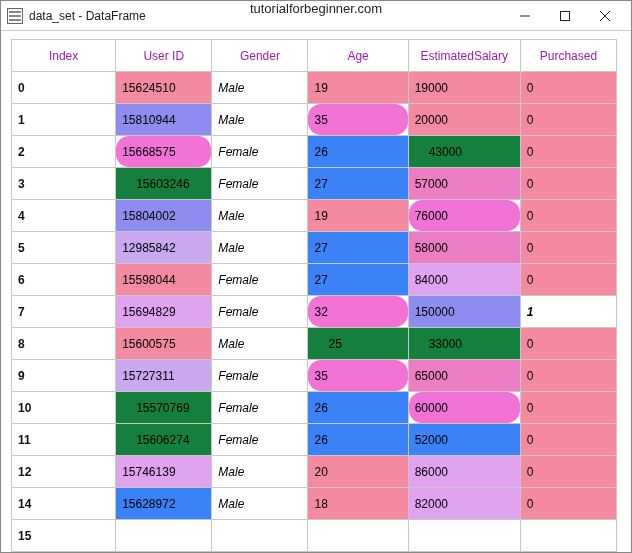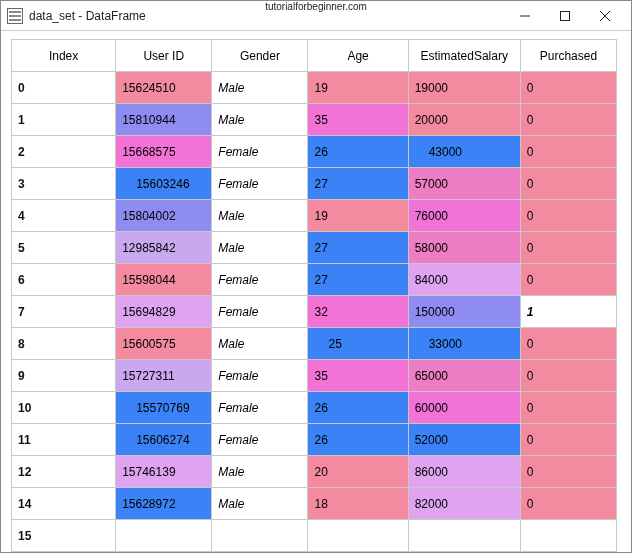--- a/index.html
+++ b/index.html
@@ -2,42 +2,42 @@
 <html><head>
 <meta charset="utf-8">
 <style>
   * { box-sizing: border-box; }
   html, body { margin: 0; padding: 0; font-family: "Segoe UI", Tahoma, sans-serif; font-size: 12px; background: #fff; }
   .window { width: 632px; height: 553px; border: 1px solid #888; display: flex; flex-direction: column; position: relative; }
   .titlebar { height: 30px; display: flex; align-items: center; padding: 0 6px; border-bottom: 1px solid #ccc; position: relative; }
   .titlebar .app-icon { width: 16px; height: 16px; border: 1px solid #666; margin-right: 6px; display: flex; flex-direction: column; justify-content: space-around; padding: 1px; }
   .titlebar .app-icon .irow { height: 2px; background: #888; }
   .titlebar .title { flex: 0 0 auto; color: #222; }
-  .titlebar .url { position: absolute; left: 0; right: 0; top: 0; text-align: center; font-size: 10px; color: #222; pointer-events: none; }
+  .titlebar .url { position: absolute; left: 0; right: 0; top: 0; text-align: center; font-size: 13px; color: #222; pointer-events: none; }
   .winbtns { margin-left: auto; display: flex; gap: 0; }
   .winbtn { width: 40px; height: 28px; display: flex; align-items: center; justify-content: center; color: #222; }
   .winbtn svg { width: 10px; height: 10px; stroke: #222; stroke-width: 1; fill: none; }
   .content { flex: 1; overflow: auto; padding: 8px 4px 4px 10px; }
   table { border-collapse: collapse; width: 606px; table-layout: fixed; }
   th, td { border: 1px solid #c8c8c8; padding: 0; height: 32px; text-align: left; vertical-align: middle; font-size: 12px; color: #000; }
-  th { background: #fff; font-weight: normal; text-align: center; color: #000000; }
+  th { background: #fff; font-weight: normal; text-align: center; color: #a21caf; }
   td.idx { background: #fff; padding-left: 6px; font-weight: bold; color: #111; }
   .cell { height: 100%; display: flex; align-items: center; padding: 0 6px; }
   col.c-index { width: 104px; }
   col.c-user  { width: 96px; }
   col.c-gender{ width: 96px; }
   col.c-age   { width: 100px; }
   col.c-sal   { width: 112px; }
   col.c-pur   { width: 96px; }
   
   .red1  { background: #f38aa0; text-align: right; }
-  .red2  { background: #3b82f6; padding-left: 20px; }
+  .red2  { background: #15803d; padding-left: 20px; }
   .pink1 { background: #3b82f6; }
   .pink2 { background: #ee7ec4; }
-  .pink3 { background: #f272d6; }
+  .pink3 { background: #f272d6; border-radius: 13px; }
   .vio1  { background: #e0a3f0; text-align: center; }
   .vio2  { background: #c9a8f0; }
   .blue1 { background: #8e8cf0; }
   .white { background: #ffffff; font-style: italic; }
   .bold  { font-weight: bold; }
 </style>
 </head>
 <body>
 
 <div class="window">

